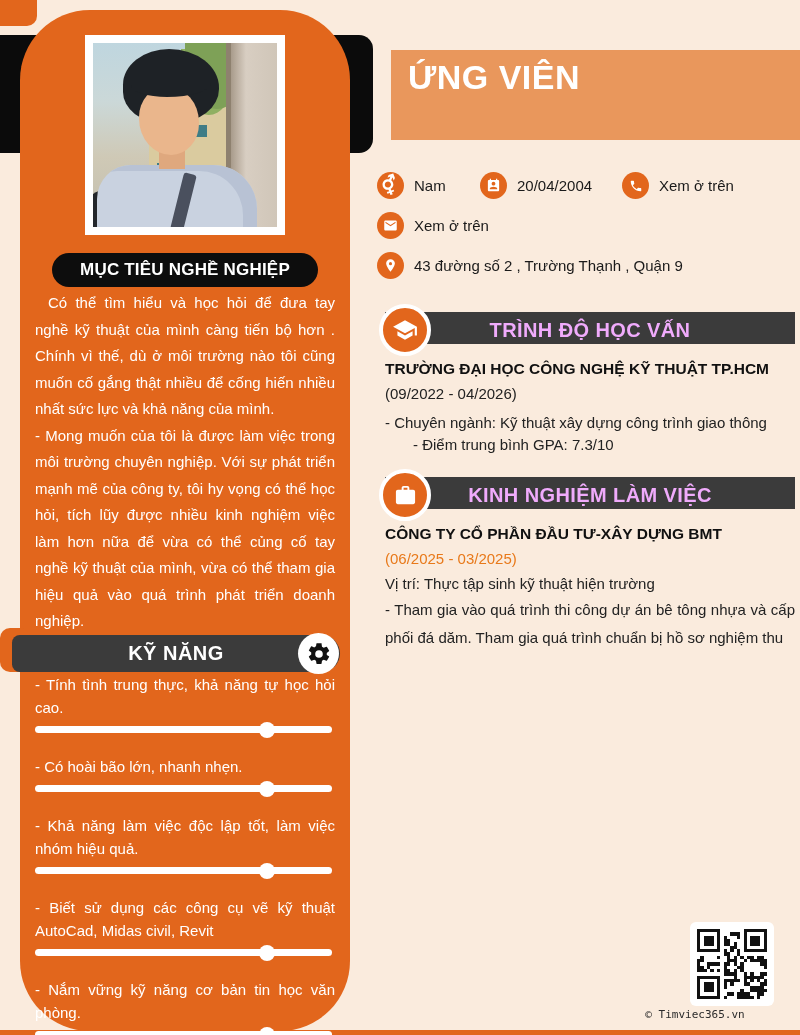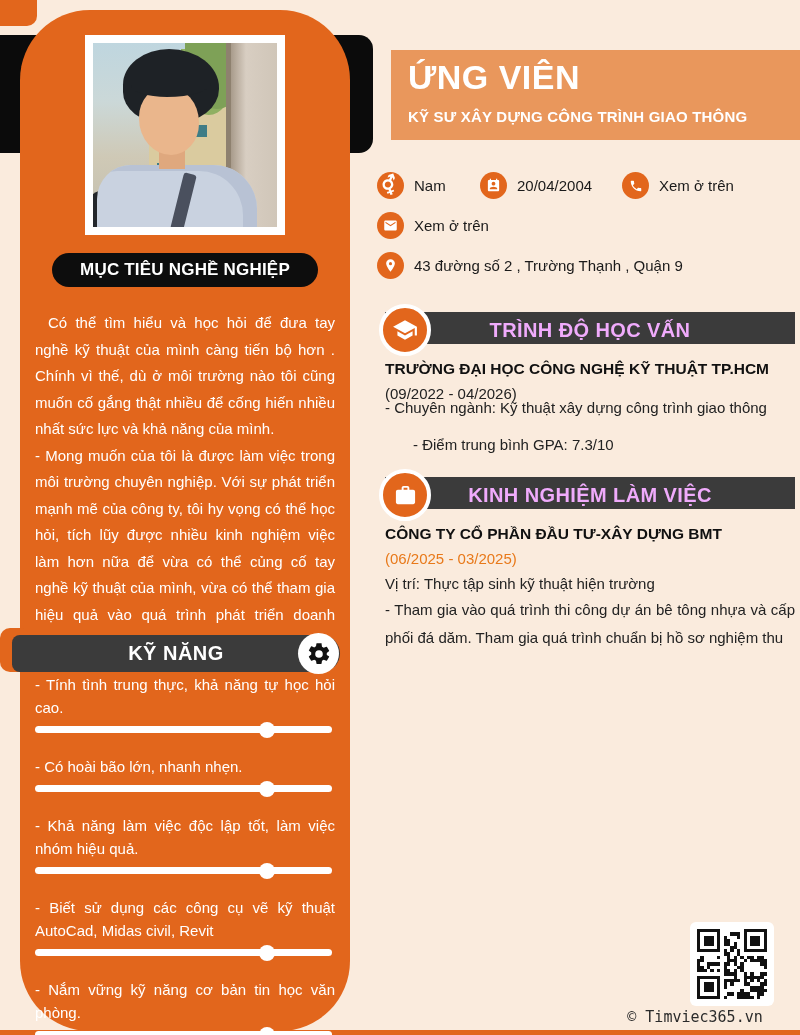--- a/index.html
+++ b/index.html
@@ -37,21 +37,21 @@
             border-radius:34px 44px 0 0;box-shadow:inset -14px 6px 0 #B8C2D4;}
   .ph-tie{position:absolute;left:84px;bottom:-4px;width:13px;height:58px;background:#4A505E;
           transform:rotate(14deg);border-radius:3px;}
   .ph-hair2{position:absolute;left:-12px;bottom:-14px;width:58px;height:52px;background:#23262B;
             border-radius:50%;}
 
   .objective-pill{position:absolute;left:32px;top:243px;width:266px;height:34px;background:#0D0D0D;
                   border-radius:18px;color:#fff;font-weight:bold;font-size:17px;line-height:34px;
                   text-align:center;letter-spacing:.2px;}
   .objective-text{position:absolute;left:15px;top:280px;width:300px;color:#fff;font-size:15px;
-                  line-height:26.5px;text-align:justify;margin-top:20px;}
+                  line-height:26.5px;text-align:justify;}
   .objective-text p{margin:0;}
   .objective-text p.first{text-indent:13px;}
 
   
   .skills-tab{position:absolute;left:0;top:628px;width:30px;height:44px;background:#E2661C;
               border-radius:10px;z-index:2;}
   .skills-bar{position:absolute;left:12px;top:635px;width:328px;height:37px;background:#3B3B3B;
               border-radius:8px 19px 19px 8px;z-index:3;color:#fff;font-weight:bold;font-size:20px;
               line-height:37px;text-align:center;letter-spacing:.5px;}
   .skills-gear{position:absolute;right:1px;top:-2px;width:41px;height:41px;background:#fff;
@@ -80,21 +80,21 @@
                 border:4px solid #fff;display:flex;align-items:center;justify-content:center;z-index:3;}
 
   .rtext{position:absolute;left:385px;width:410px;font-size:15px;color:#222;line-height:22px;}
   .rtext.bold{font-weight:bold;font-size:15.5px;color:#101010;}
   .rtext.orange{color:#E8791A;}
   .rtext.justify{text-align:justify;line-height:28px;}
 
   .qr-box{position:absolute;left:690px;top:922px;width:84px;height:84px;background:#fff;border-radius:6px;
           display:flex;align-items:center;justify-content:center;}
   .copyright{position:absolute;left:605px;top:1008px;width:180px;text-align:center;
-             font-family:"DejaVu Sans Mono",monospace;font-size:15px;color:#2B2B2B;}
+             font-family:"DejaVu Sans Mono",monospace;font-size:11px;color:#2B2B2B;}
 </style>
 </head>
 <body>
 
 <div class="page">
 
   <div class="corner-chip"></div>
   <div class="black-band"></div>
   <div class="bottom-strip"></div>
 
@@ -169,21 +169,20 @@
     <span>KỸ NĂNG</span>
     <span class="skills-gear">
       <svg width="26" height="26" viewBox="0 0 24 24" fill="#111">
         <path d="M19.14,12.94a7.43,7.43,0,0,0,.06-.94,7.43,7.43,0,0,0-.06-.94l2.03-1.58a.5.5,0,0,0,.12-.64l-1.92-3.32a.5.5,0,0,0-.61-.22l-2.39,1a7.28,7.28,0,0,0-1.62-.94l-.36-2.54A.5.5,0,0,0,13.9,2H10.1a.5.5,0,0,0-.49.42L9.25,4.96a7.28,7.28,0,0,0-1.62.94l-2.39-1a.5.5,0,0,0-.61.22L2.71,8.44a.5.5,0,0,0,.12.64l2.03,1.58a7.43,7.43,0,0,0-.06.94,7.43,7.43,0,0,0,.06.94L2.83,14.12a.5.5,0,0,0-.12.64l1.92,3.32a.5.5,0,0,0,.61.22l2.39-1a7.28,7.28,0,0,0,1.62.94l.36,2.54a.5.5,0,0,0,.49.42h3.8a.5.5,0,0,0,.49-.42l.36-2.54a7.28,7.28,0,0,0,1.62-.94l2.39,1a.5.5,0,0,0,.61-.22l1.92-3.32a.5.5,0,0,0-.12-.64ZM12,15.5A3.5,3.5,0,1,1,15.5,12,3.5,3.5,0,0,1,12,15.5Z"></path>
       </svg>
     </span>
   </div>
 
   <div class="header-band">
     <div class="header-title">ỨNG VIÊN</div>
-    <div class="header-subtitle">KỸ SƯ XÂY DỰNG CÔNG TRÌNH GIAO THÔNG</div>
   </div>
 
   <div class="contact-item" style="left:377px;top:172px;">
     <span class="contact-icon">
       <span class="gender-glyph">⚥</span>
     </span>
     <span class="contact-label">Nam</span>
   </div>
 
   <div class="contact-item" style="left:480px;top:172px;">
@@ -223,21 +222,21 @@
   </div>
 
   <div class="section-bar" style="top:312px;">TRÌNH ĐỘ HỌC VẤN</div>
   <div class="section-icon" style="top:304px;">
     <svg width="26" height="26" viewBox="0 0 24 24" fill="#fff">
         <path d="M5 13.18v4L12 21l7-3.82v-4L12 17l-7-3.82zM12 3L1 9l11 6 9-4.91V17h2V9L12 3z"></path>
       </svg>
   </div>
   <div class="rtext bold" style="top:358px;">TRƯỜNG ĐẠI HỌC CÔNG NGHỆ KỸ THUẬT TP.HCM</div>
   <div class="rtext" style="top:383px;">(09/2022 - 04/2026)</div>
-  <div class="rtext" style="top:397px;">- Chuyên ngành: Kỹ thuật xây dựng công trình giao thông</div>
+  <div class="rtext" style="top:412px;">- Chuyên ngành: Kỹ thuật xây dựng công trình giao thông</div>
   <div class="rtext" style="top:434px;margin-left:28px;">- Điểm trung bình GPA: 7.3/10</div>
 
   <div class="section-bar" style="top:477px;">KINH NGHIỆM LÀM VIỆC</div>
   <div class="section-icon" style="top:469px;">
     <svg width="23" height="23" viewBox="0 0 24 24" fill="#fff">
         <path d="M20 6h-4V4c0-1.1-.9-2-2-2h-4c-1.1 0-2 .9-2 2v2H4c-1.1 0-2 .9-2 2v11c0 1.1.9 2 2 2h16c1.1 0 2-.9 2-2V8c0-1.1-.9-2-2-2zm-6 0h-4V4h4v2z"></path>
       </svg>
   </div>
   <div class="rtext bold" style="top:523px;">CÔNG TY CỔ PHẦN ĐẦU TƯ-XÂY DỰNG BMT</div>
   <div class="rtext orange" style="top:548px;">(06/2025 - 03/2025)</div>

